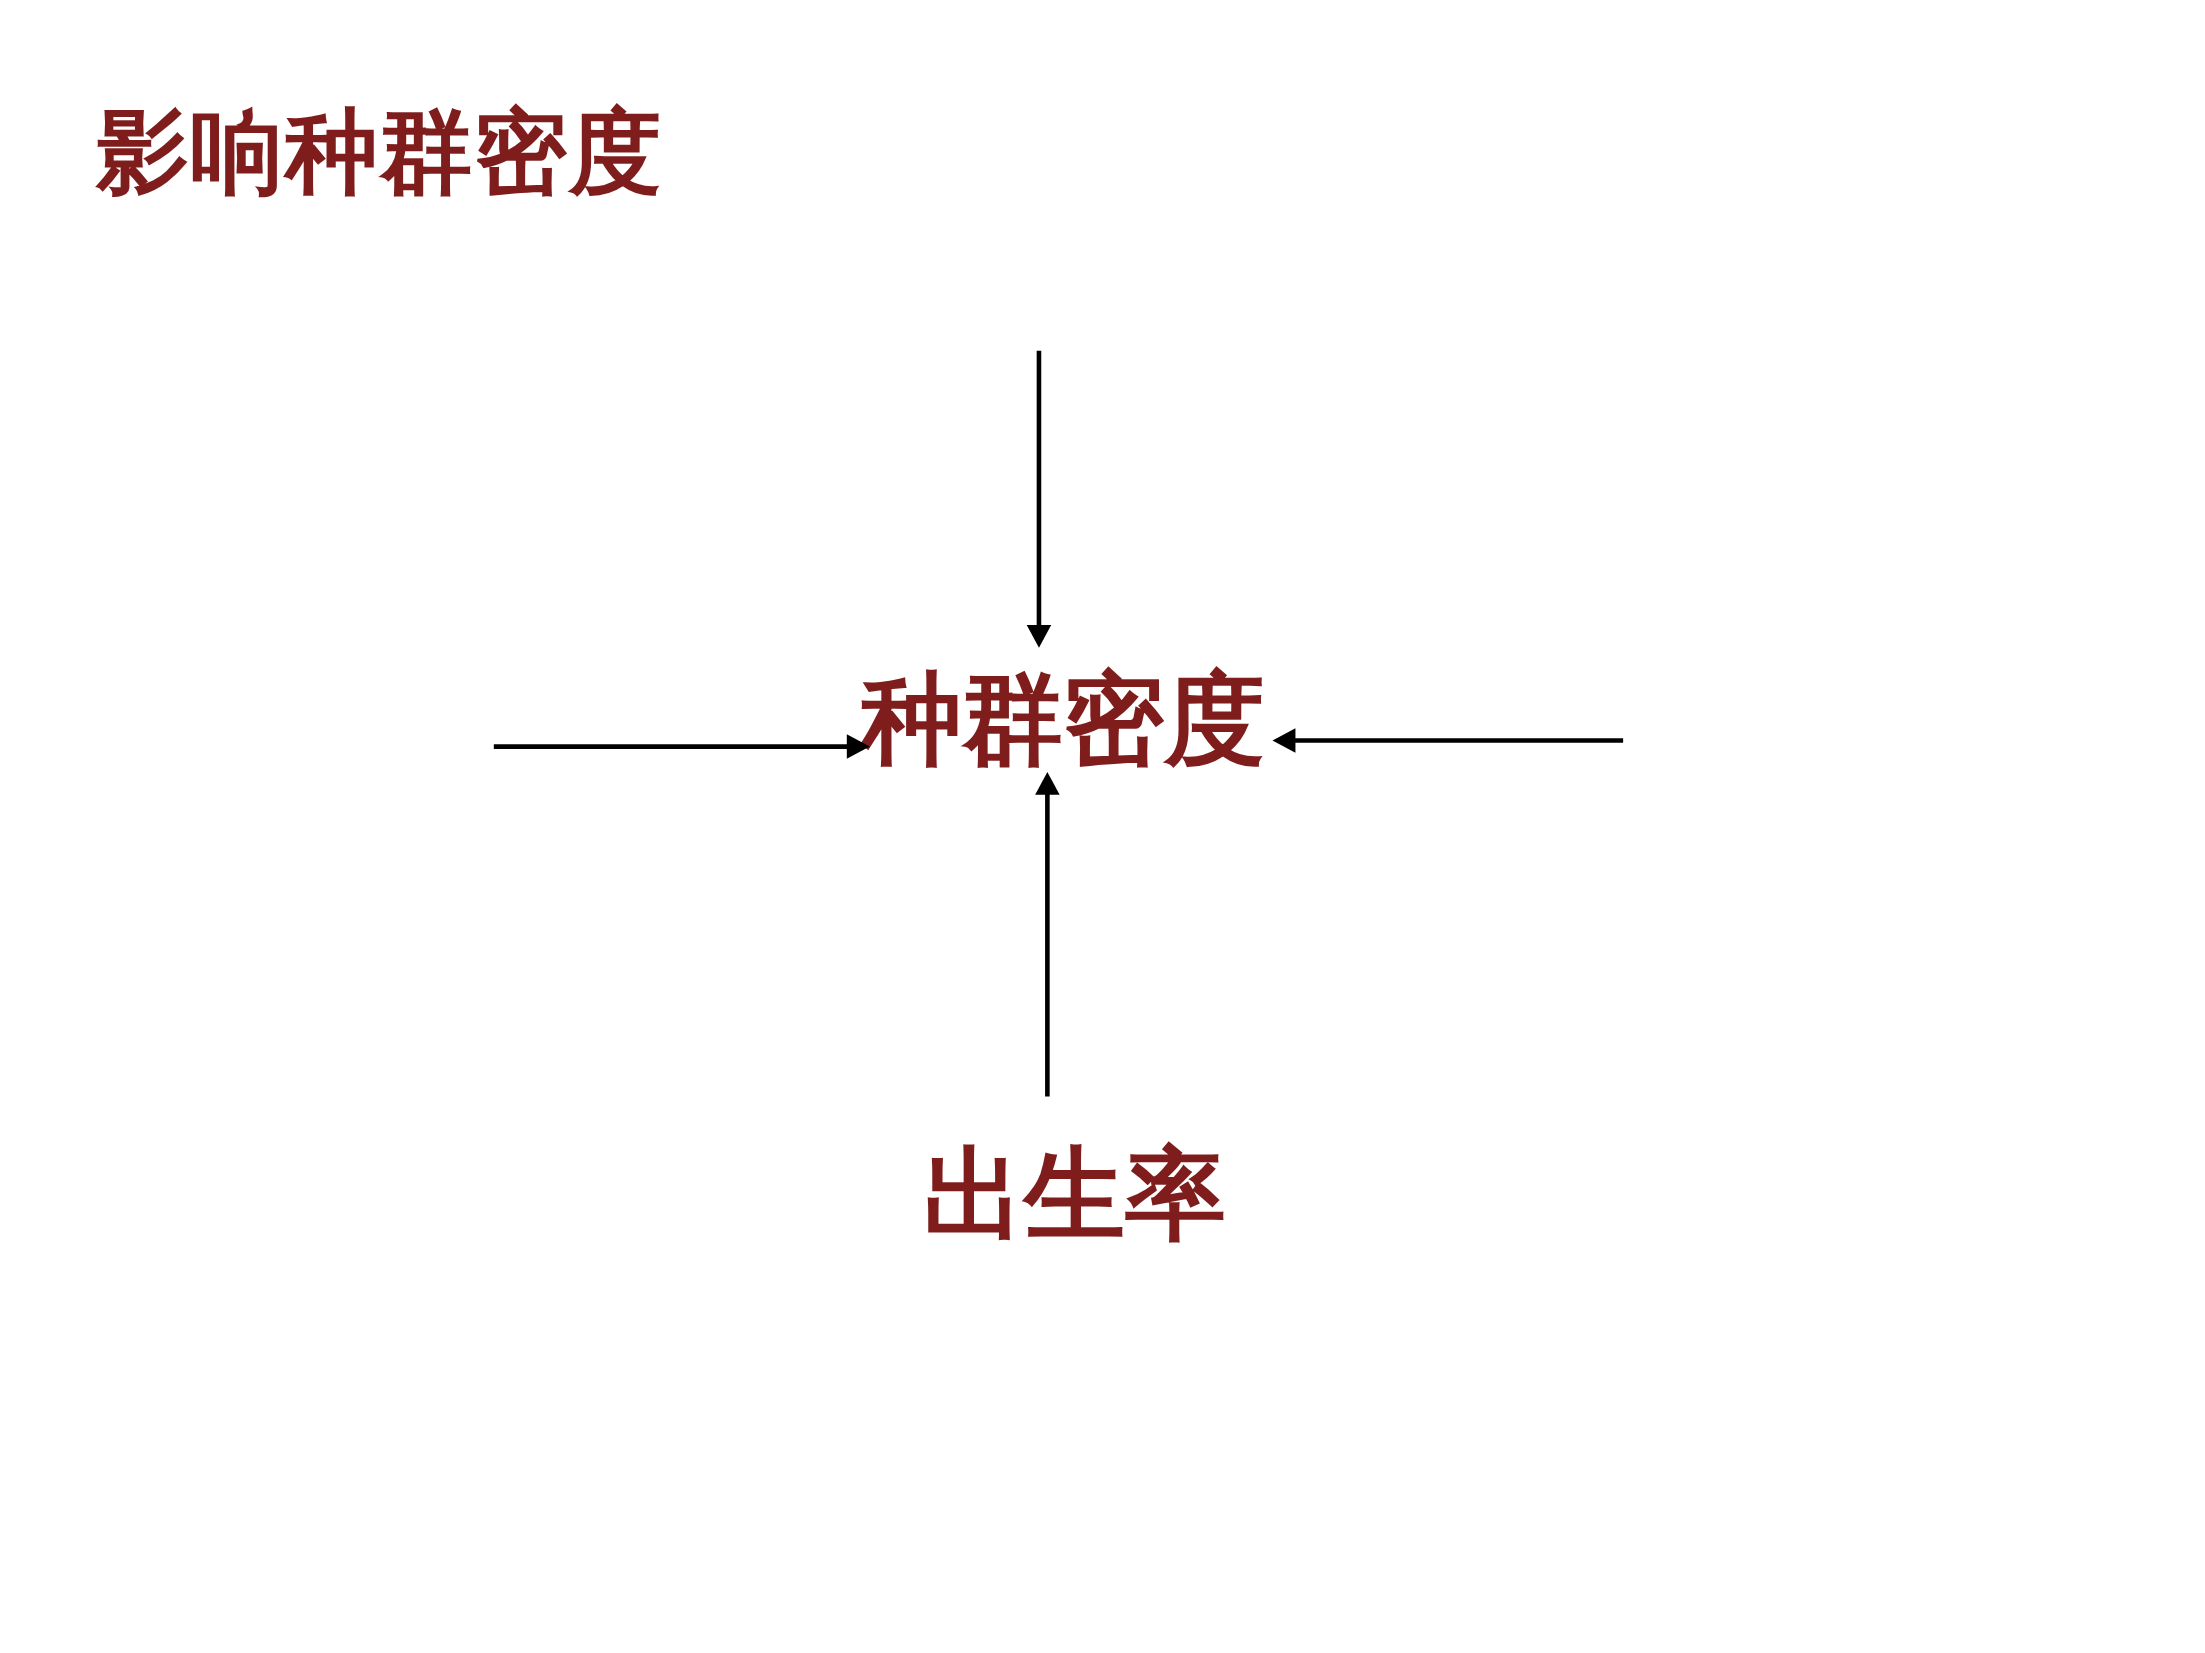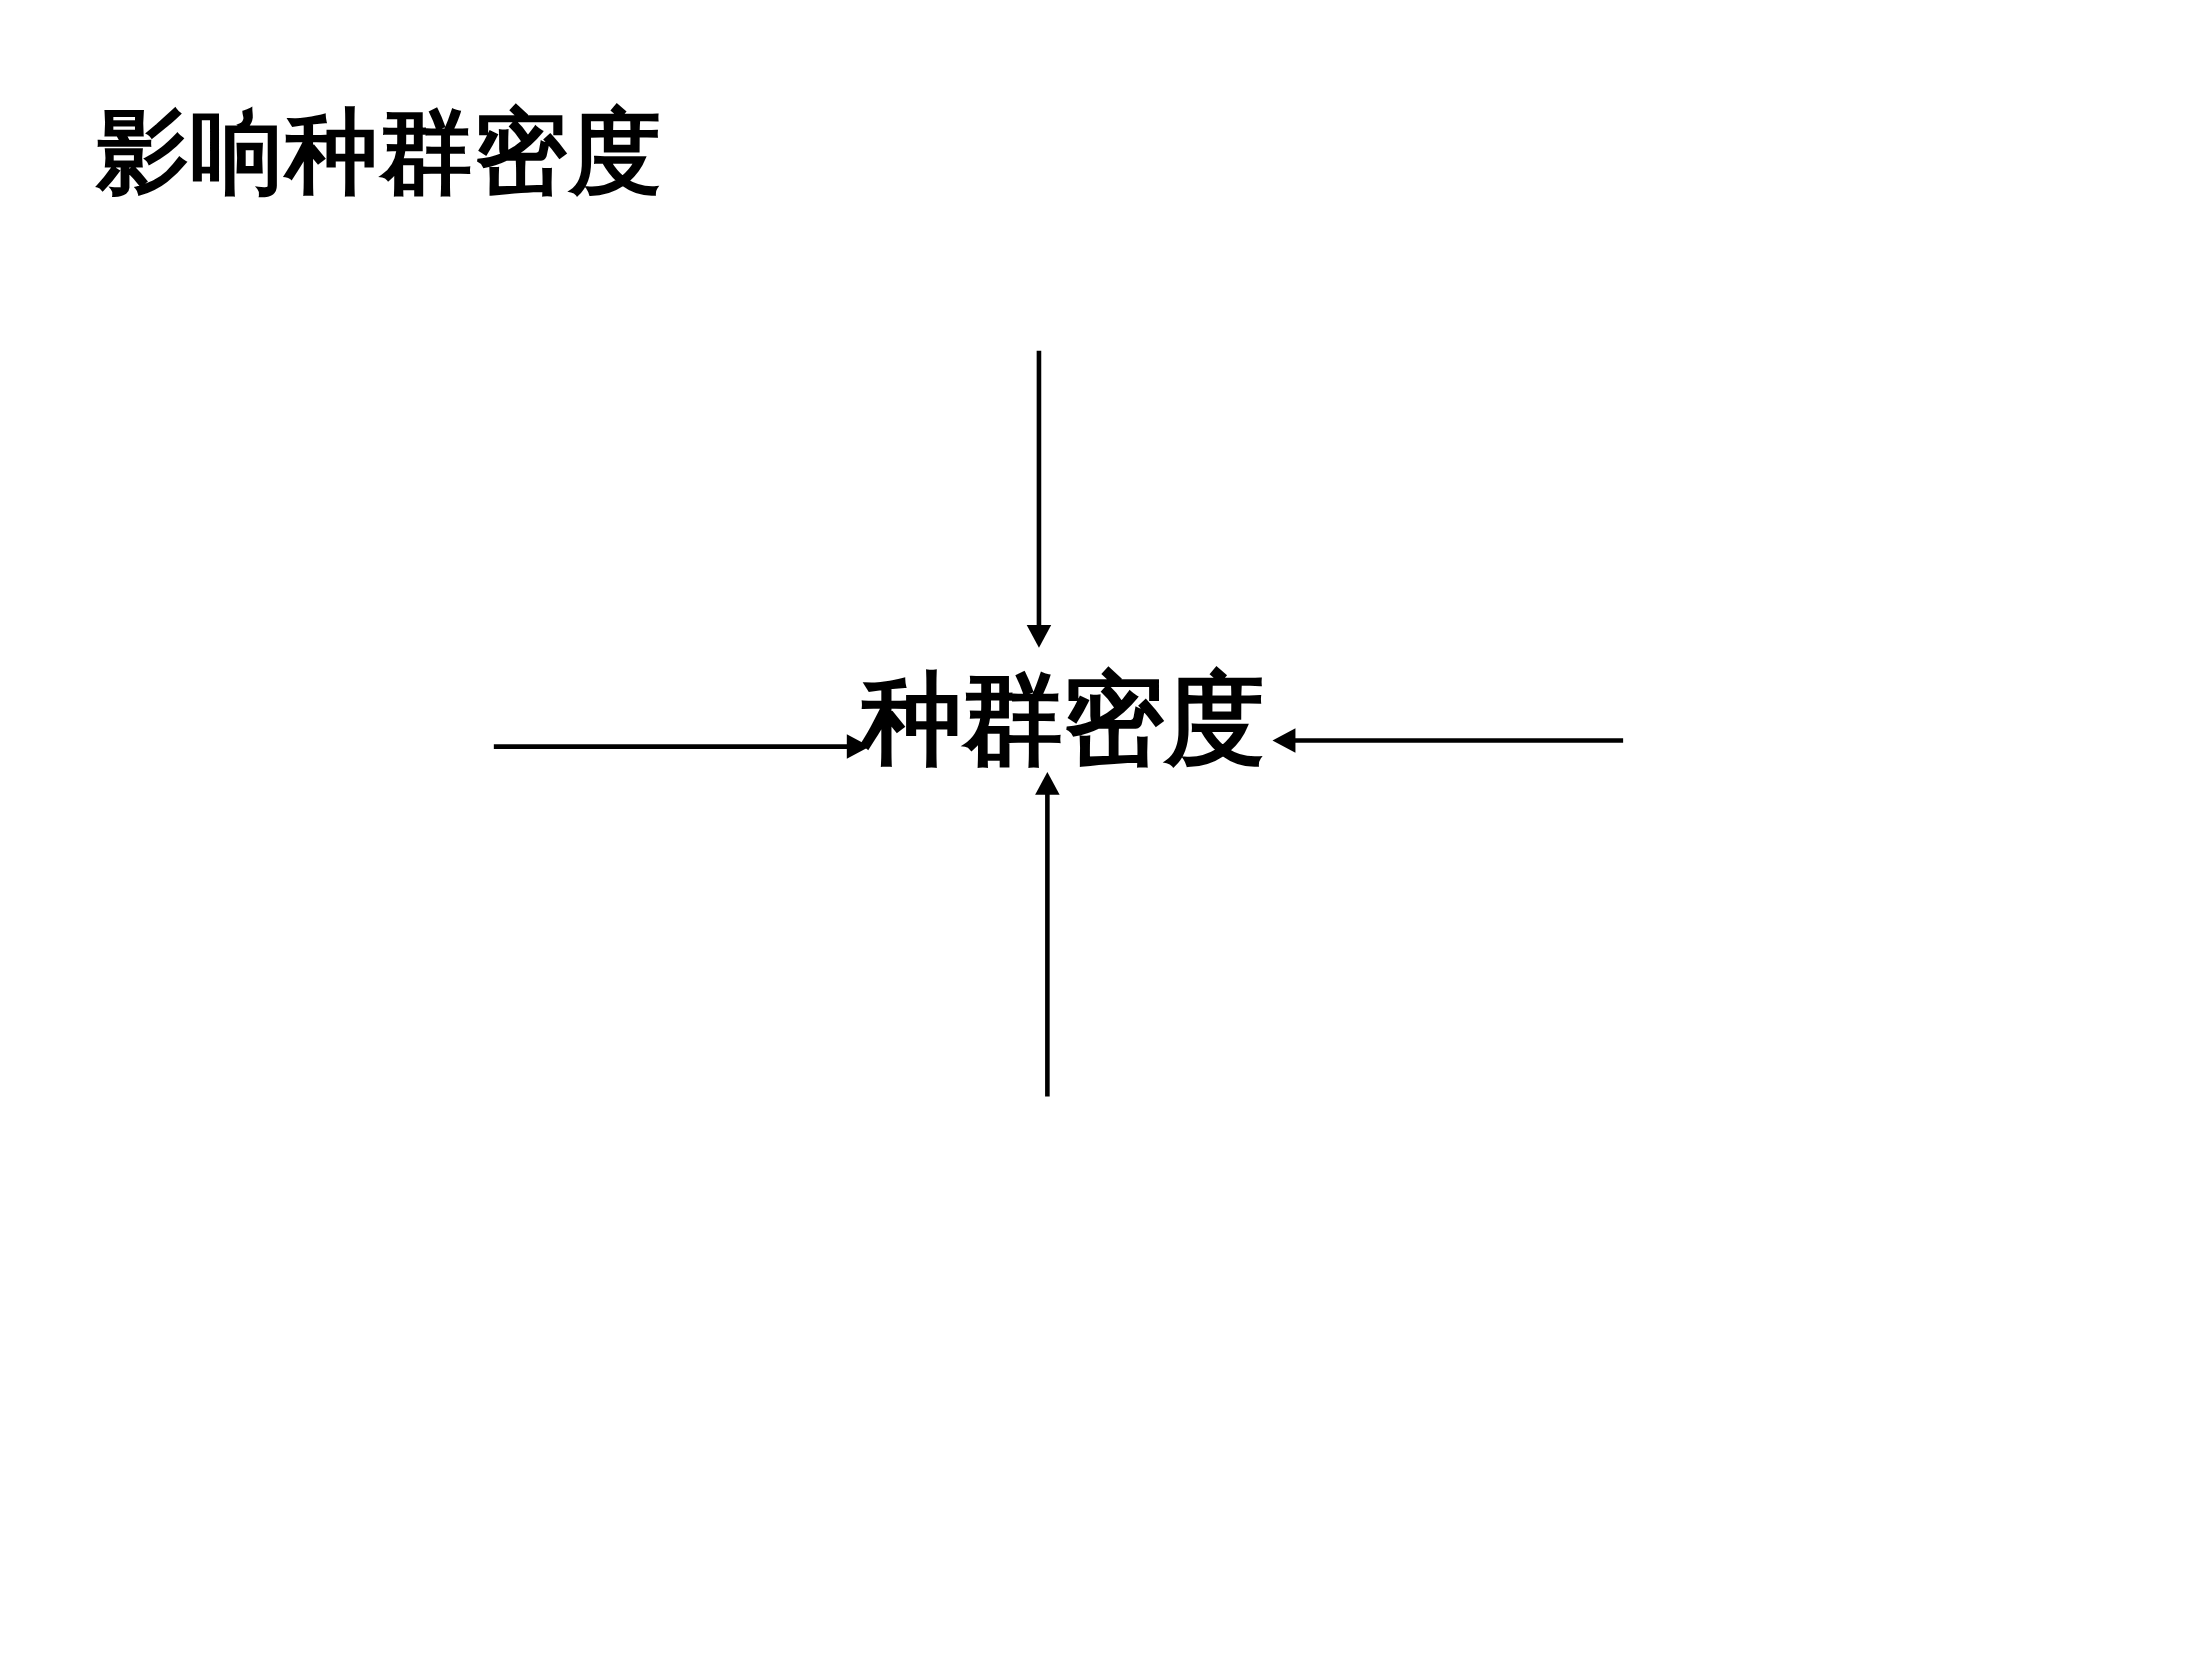--- a/index.html
+++ b/index.html
@@ -7,21 +7,21 @@
     padding: 0;
     background: #ffffff;
   }
   .slide {
     position: relative;
     width: 2046px;
     height: 1654px;
     background: #ffffff;
     overflow: hidden;
     font-family: "Liberation Sans", sans-serif;
-    color: #000000;
+    color: #7f1d1d;
     text-align: center;
   }
   .title {
     position: absolute;
     left: 96px;
     top: 93px;
     font-size: 93px;
     font-weight: bold;
     line-height: 1.27;
     letter-spacing: 1.5px;
@@ -81,20 +81,21 @@
 <div class="slide">
 
   <div class="title"><span>影响种群密度</span><br>
 </div>
 
 
 
   <div class="node node-center">种群密度</div>
 
 
+  <div class="node node-bottom">出生率</div>
 
   <svg class="arrows-layer" viewBox="0 0 2880 2160" xmlns="http://www.w3.org/2000/svg" aria-hidden="true">
 
     <g>
       <line class="arrow-line" x1="1357" y1="458" x2="1357" y2="818"></line>
       <polygon class="arrow-head" points="1357,846 1341,816 1373,816"></polygon>
     </g>
 
     <g>
       <line class="arrow-line" x1="645" y1="975" x2="1108" y2="975"></line>

